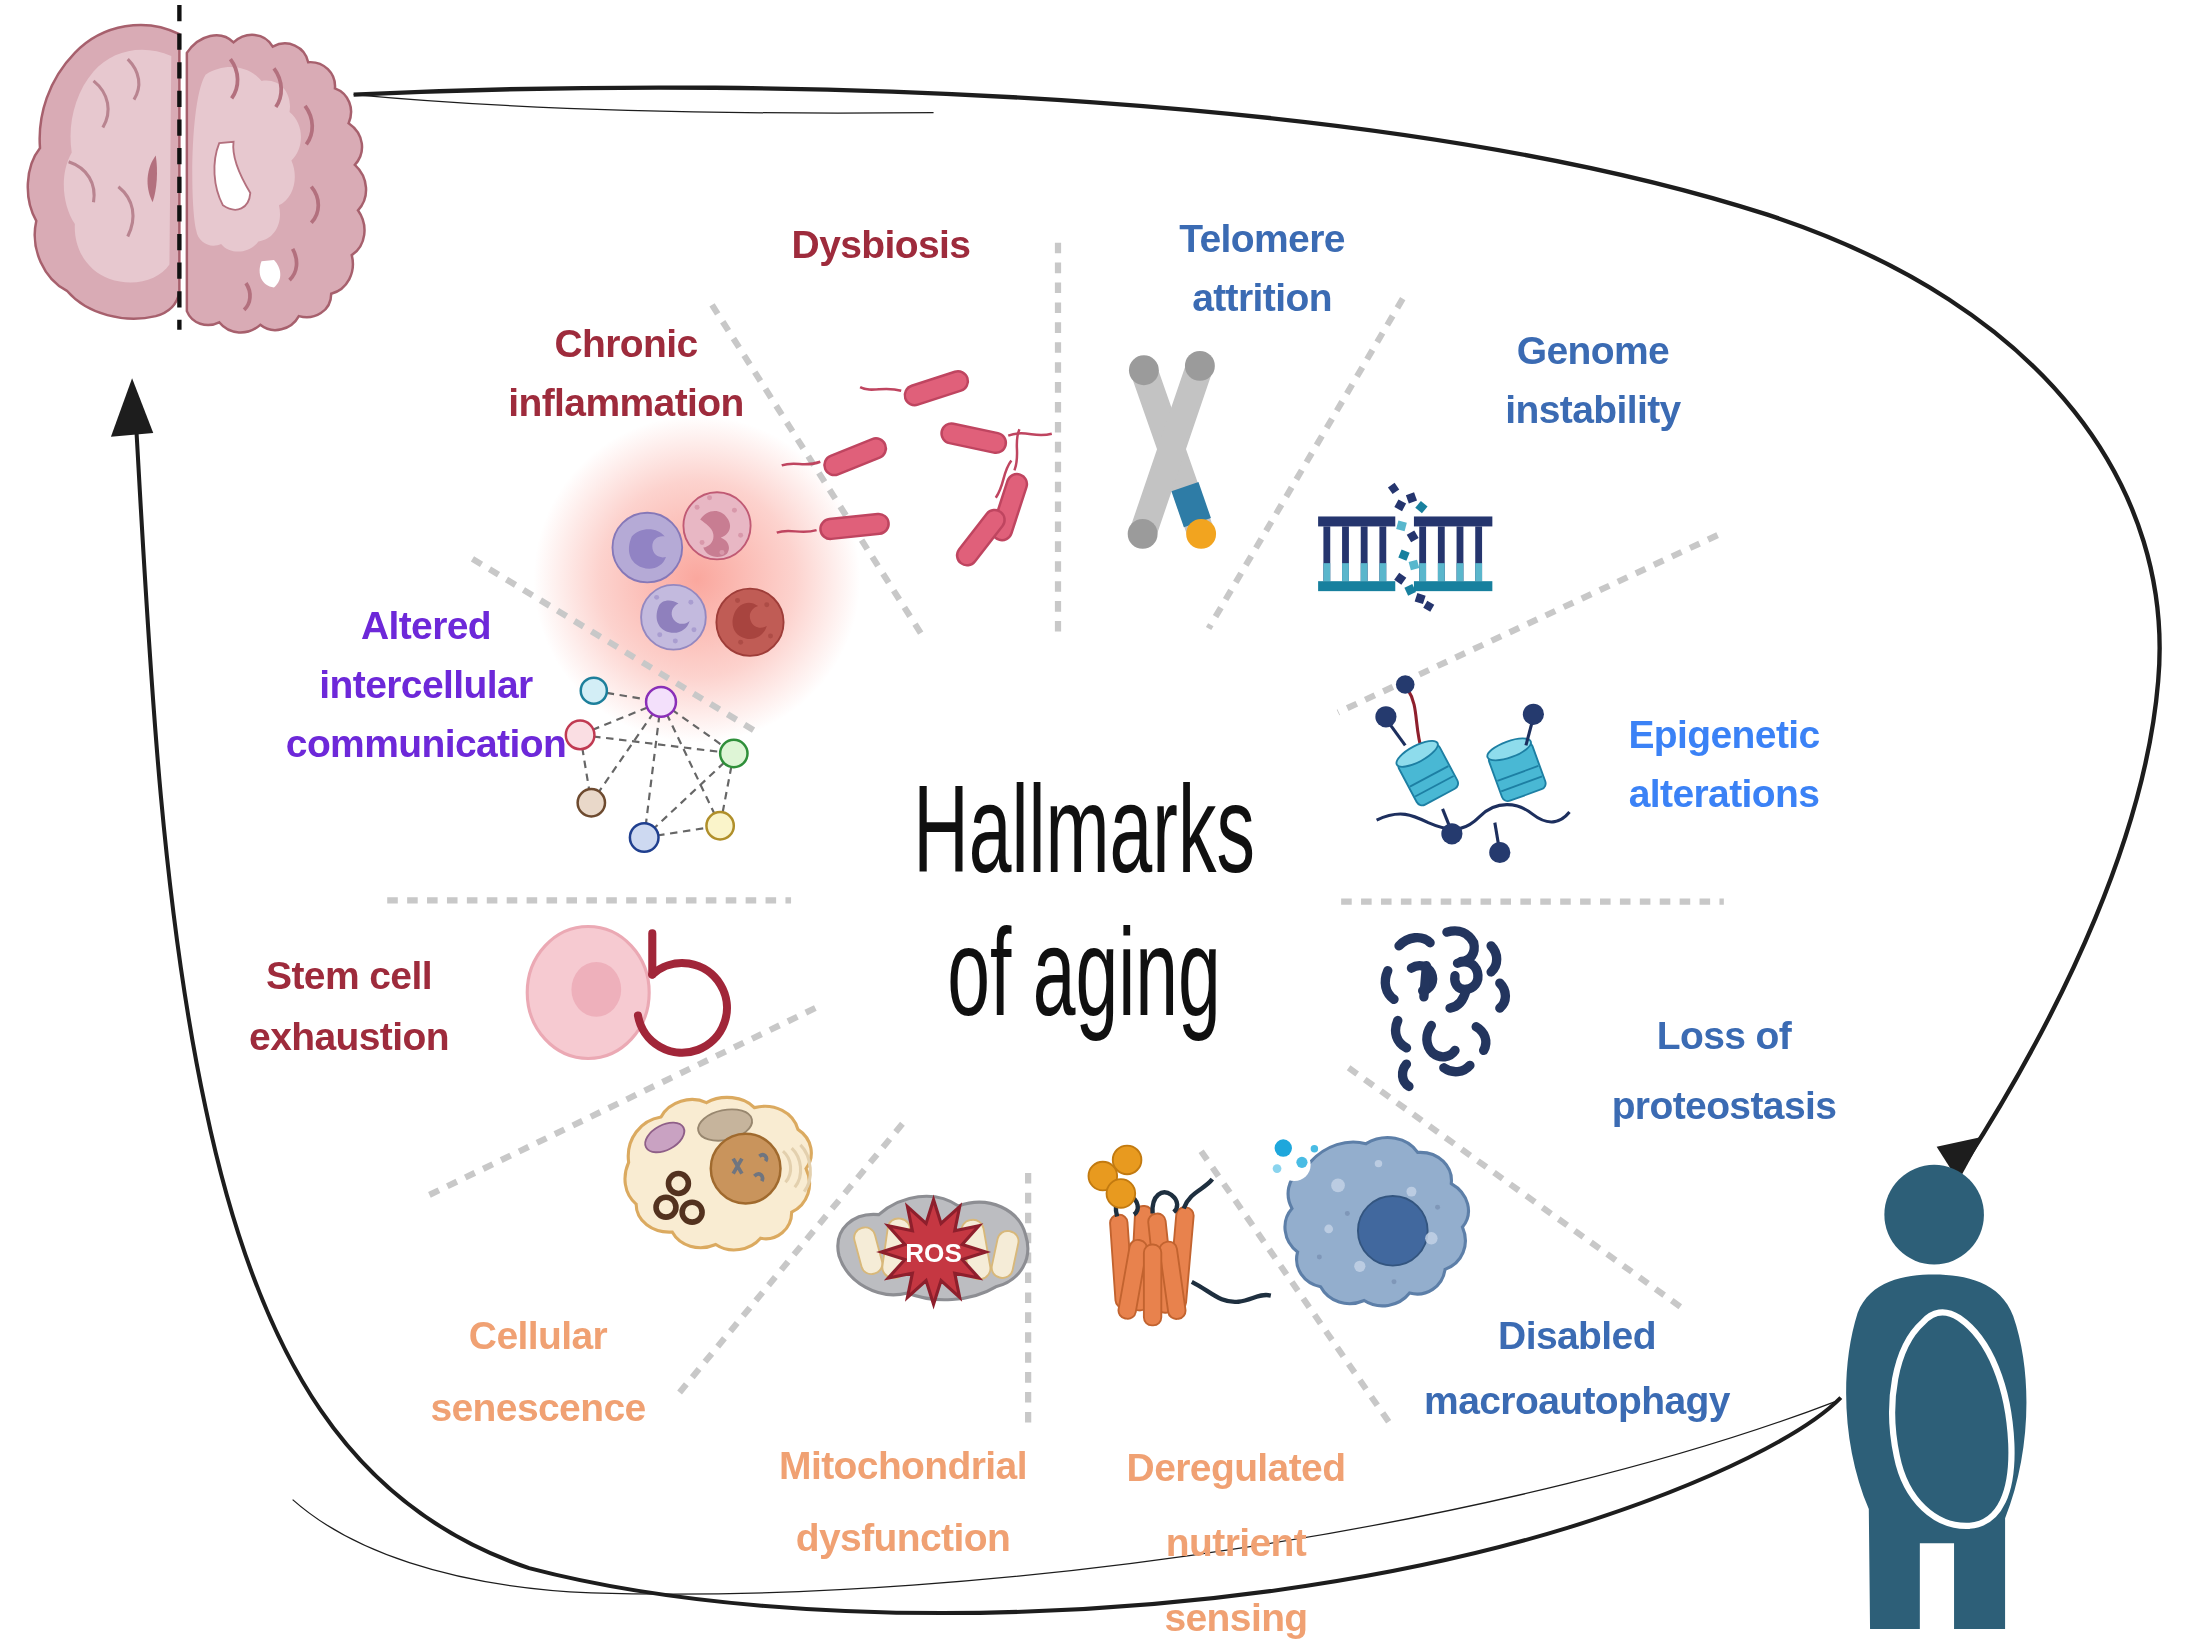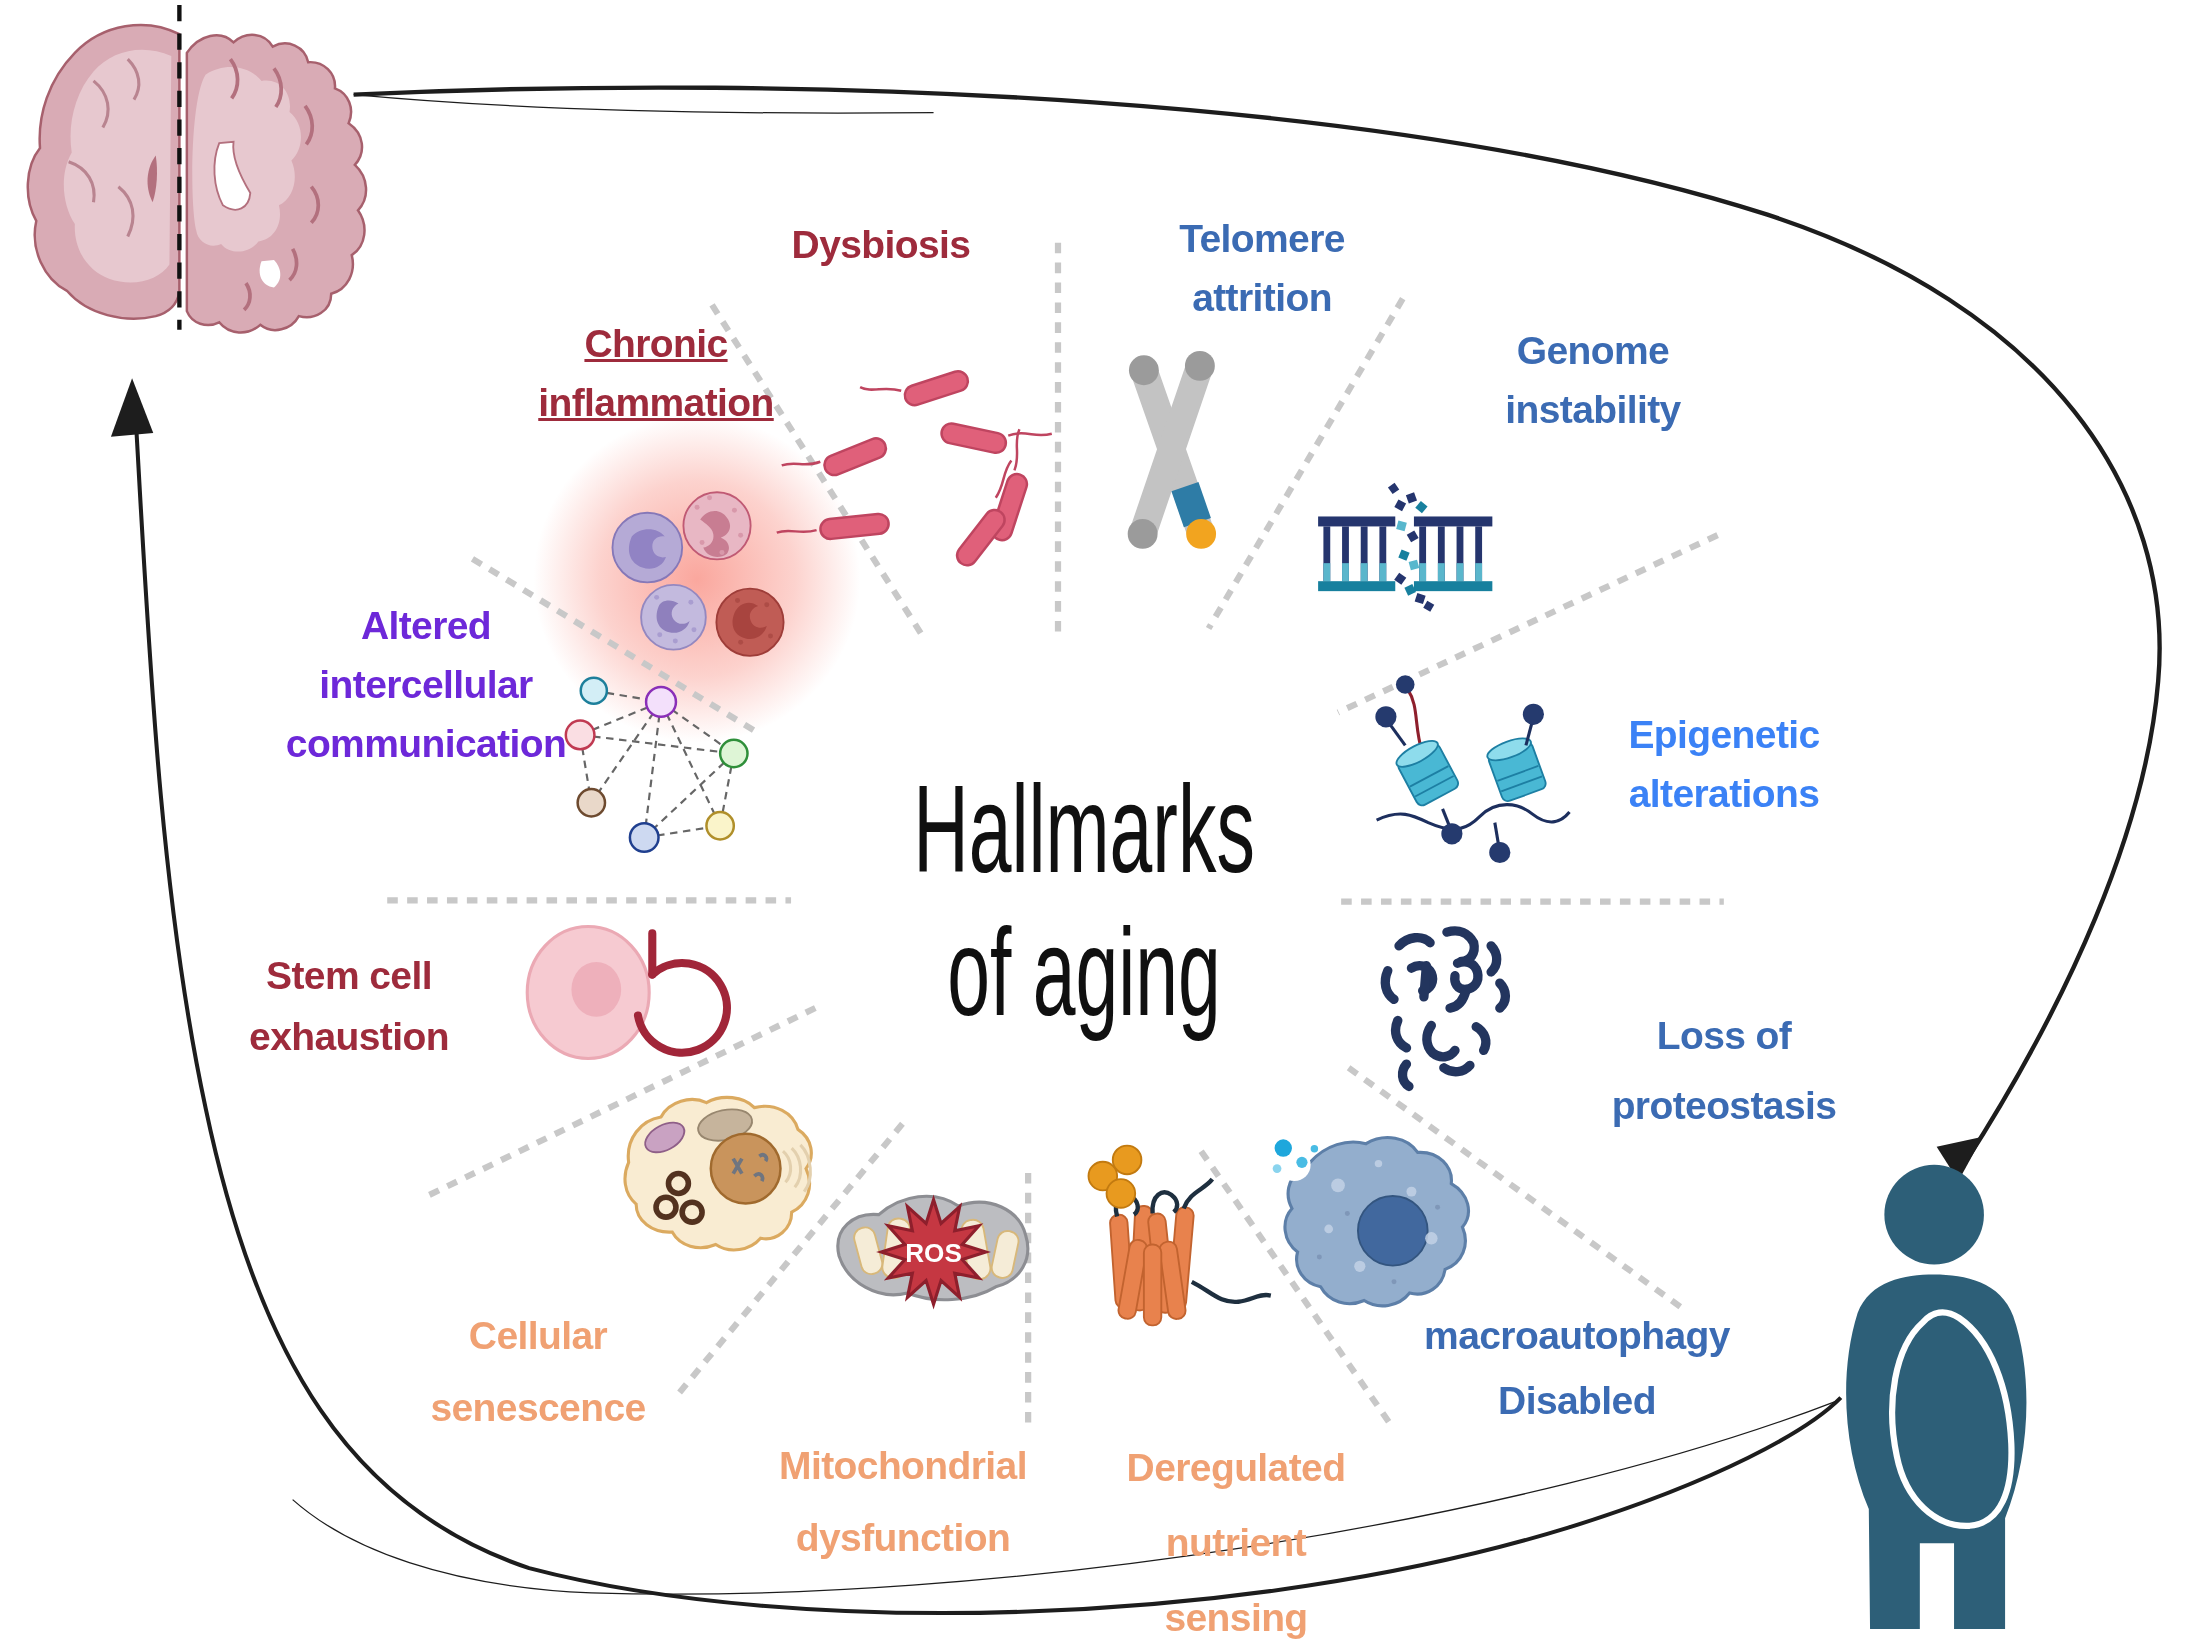--- a/index.html
+++ b/index.html
@@ -405,22 +405,22 @@
     <span>Epigenetic</span>
     <span>alterations</span>
   </div>
 
   <div class="hl" style="left: 1704px; top: 1001px; line-height: 70px; color: rgb(59, 107, 179); margin-left: 20px;">
     <span>Loss of</span>
     <span>proteostasis</span>
   </div>
 
   <div class="hl" style="left: 1577px; top: 1303px; line-height: 65px; color: rgb(59, 107, 179);">
+    <span>Disabled</span>
     <span>macroautophagy</span>
-    <span>Disabled</span>
   </div>
 
   <div class="hl" style="left: 1236px; top: 1430px; line-height: 75px; color: rgb(240, 161, 115);">
     <span>Deregulated</span>
     <span>nutrient</span>
     <span>sensing</span>
   </div>
 
   <div class="hl" style="left: 903px; top: 1430px; line-height: 72px; color: rgb(240, 161, 115);">
     <span>Mitochondrial</span>
@@ -436,19 +436,19 @@
     <span>Stem cell</span>
     <span>exhaustion</span>
   </div>
 
   <div class="hl" style="left: 386px; top: 596px; color: #6d28d9; margin-left: 40px;">
     <span>Altered</span>
     <span>intercellular</span>
     <span>communication</span>
   </div>
 
-  <div class="hl" style="left: 656px; top: 314px; color: rgb(158, 43, 60); text-decoration: underline;">
+  <div class="hl" style="left: 626px; top: 314px; color: rgb(158, 43, 60);">
     <span>Chronic</span>
     <span>inflammation</span>
   </div>
 
 </div>
 
 
 </body></html>

